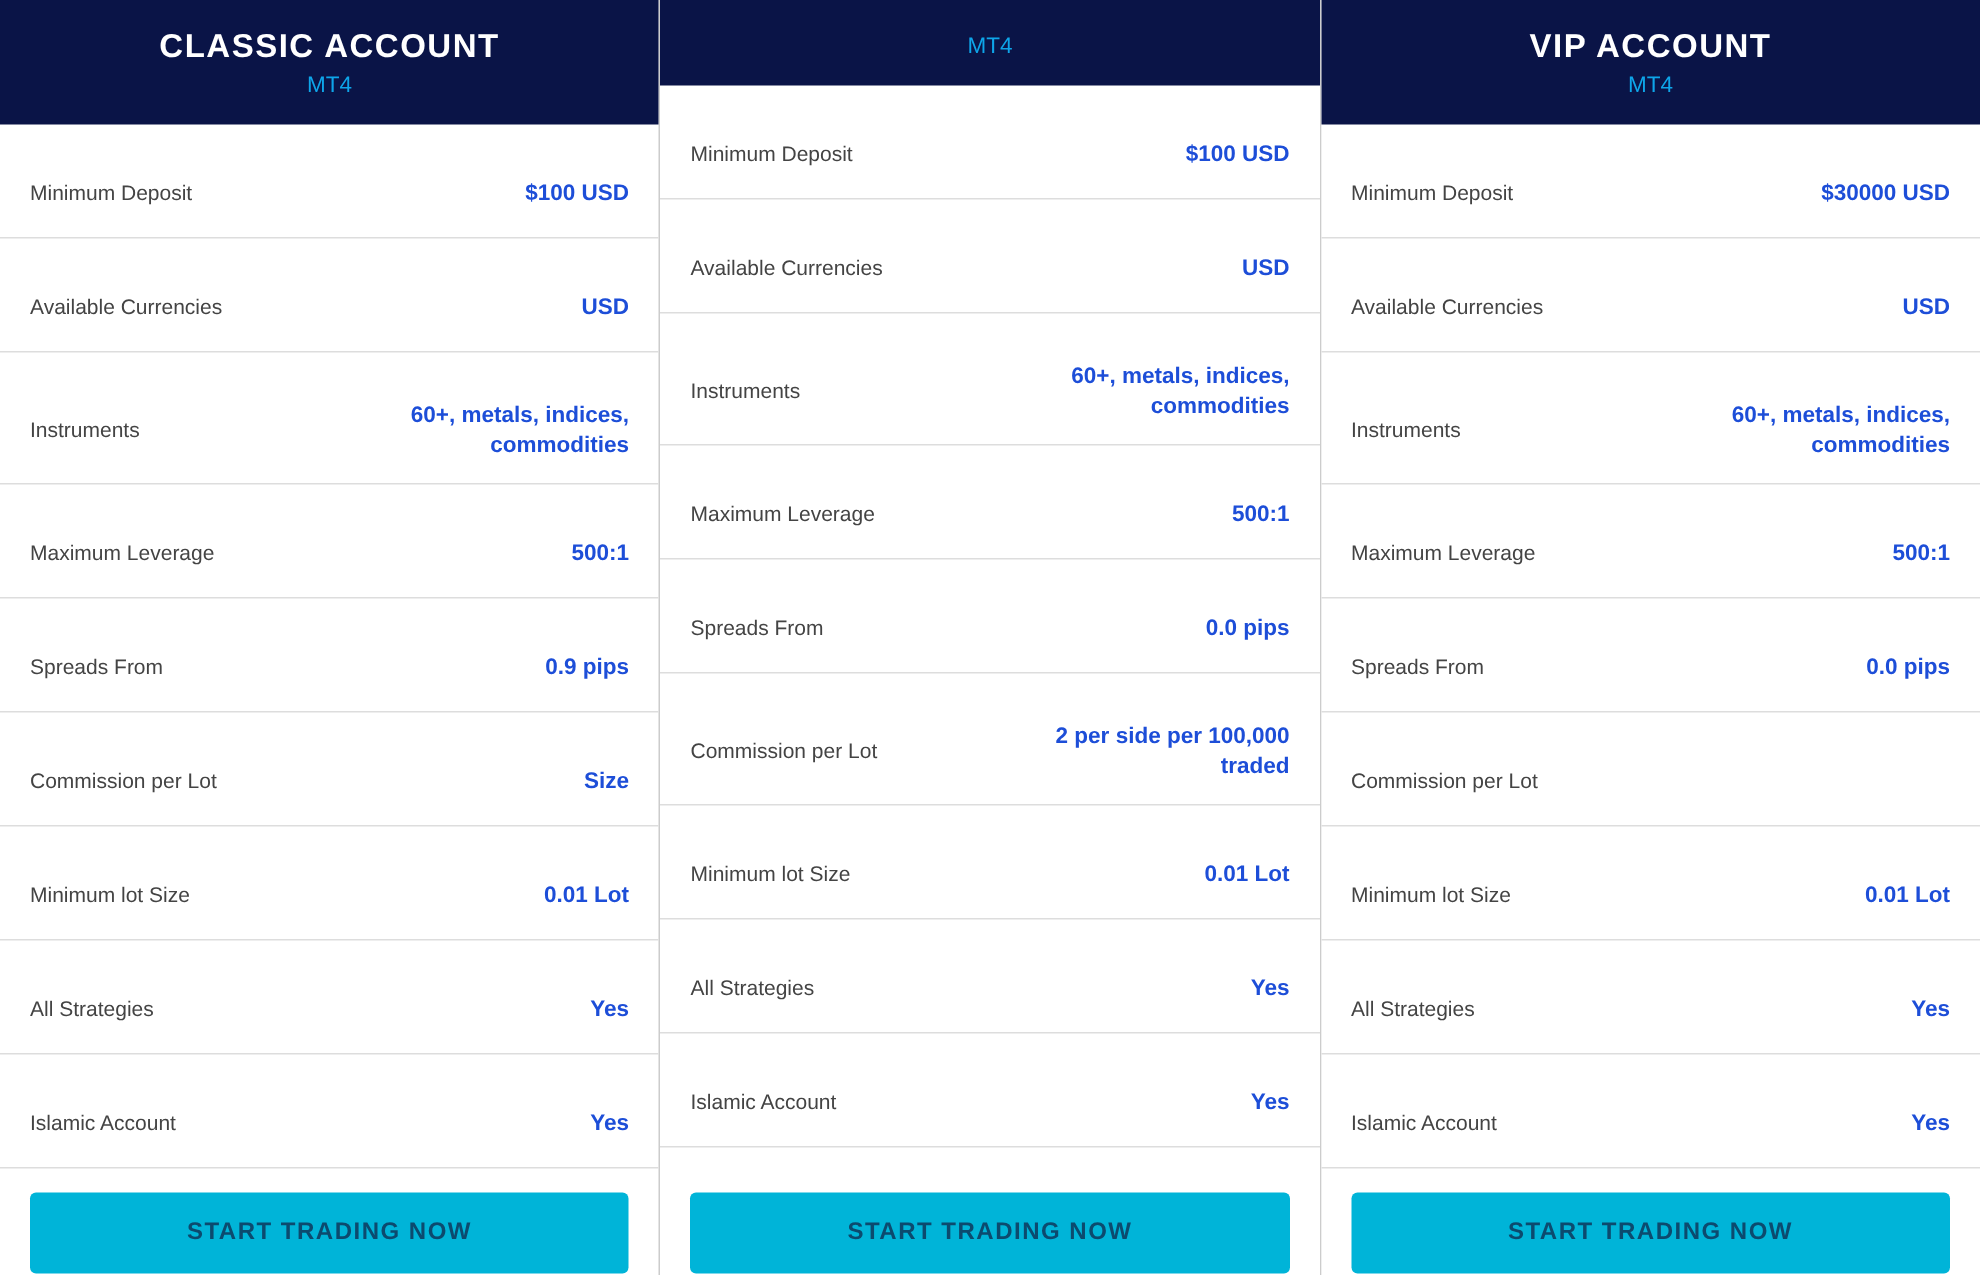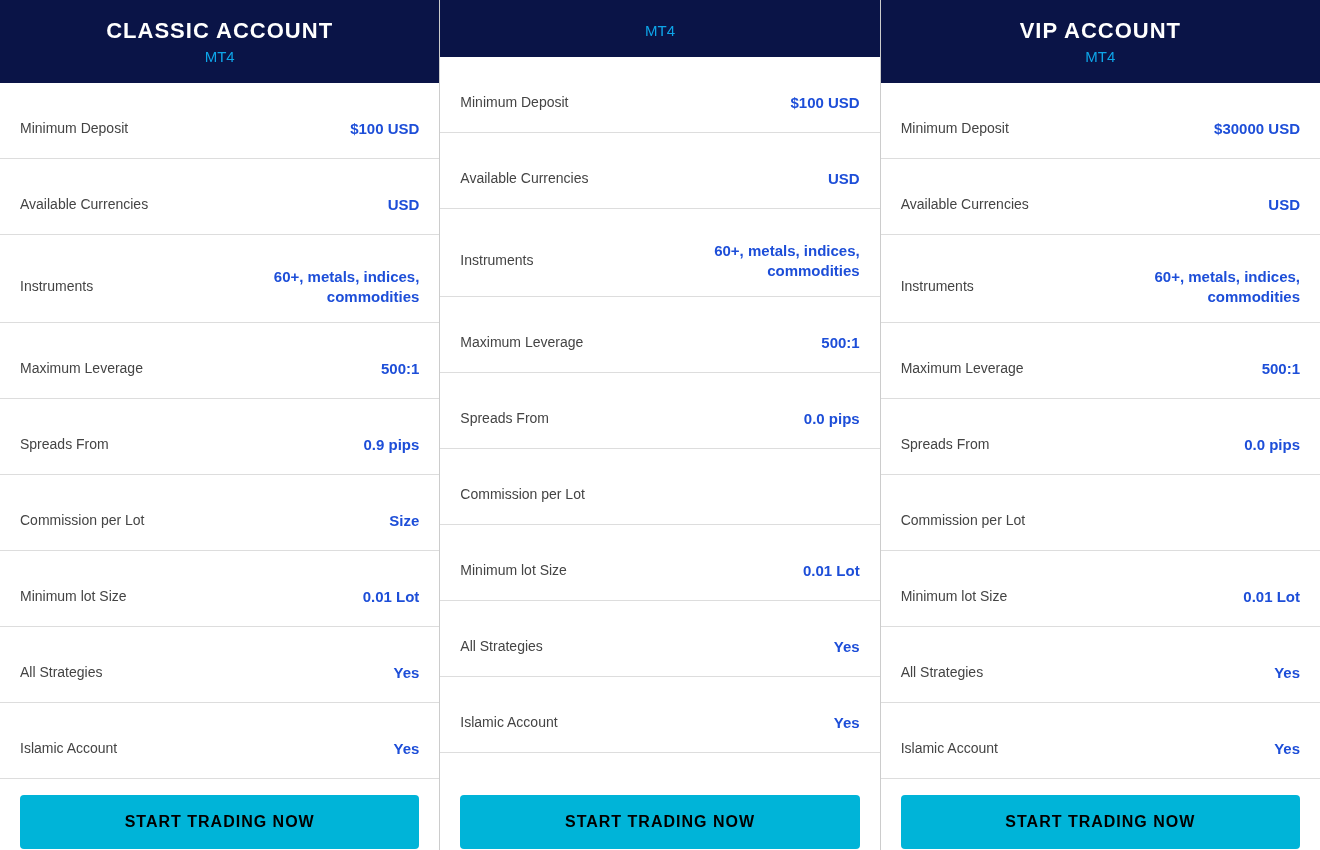--- a/index.html
+++ b/index.html
@@ -90,21 +90,21 @@
     }
 
     .column-footer {
       padding: 16px 20px 20px;
     }
 
     .start-button {
       display: block;
       width: 100%;
       background: #00b4d8;
-      color: #000000;
+      color: #0c4a6e;
       font-size: 16px;
       font-weight: 900;
       text-align: center;
       padding: 18px 10px;
       border: none;
       border-radius: 4px;
       cursor: pointer;
       letter-spacing: 1px;
       text-transform: uppercase;
     }
@@ -218,20 +218,21 @@
         <div class="feature-row">
           <div class="feature-label">Maximum Leverage</div>
           <div class="feature-value">500:1</div>
         </div>
         <div class="feature-row">
           <div class="feature-label">Spreads From</div>
           <div class="feature-value">0.0 pips</div>
         </div>
         <div class="feature-row">
           <div class="feature-label">Commission per Lot</div>
+          <div class="feature-value">2 per side per 100,000 traded</div>
         </div>
         <div class="feature-row">
           <div class="feature-label">Minimum lot Size</div>
           <div class="feature-value">0.01 Lot</div>
         </div>
         <div class="feature-row">
           <div class="feature-label">All Strategies</div>
           <div class="feature-value">Yes</div>
         </div>
         <div class="feature-row">

